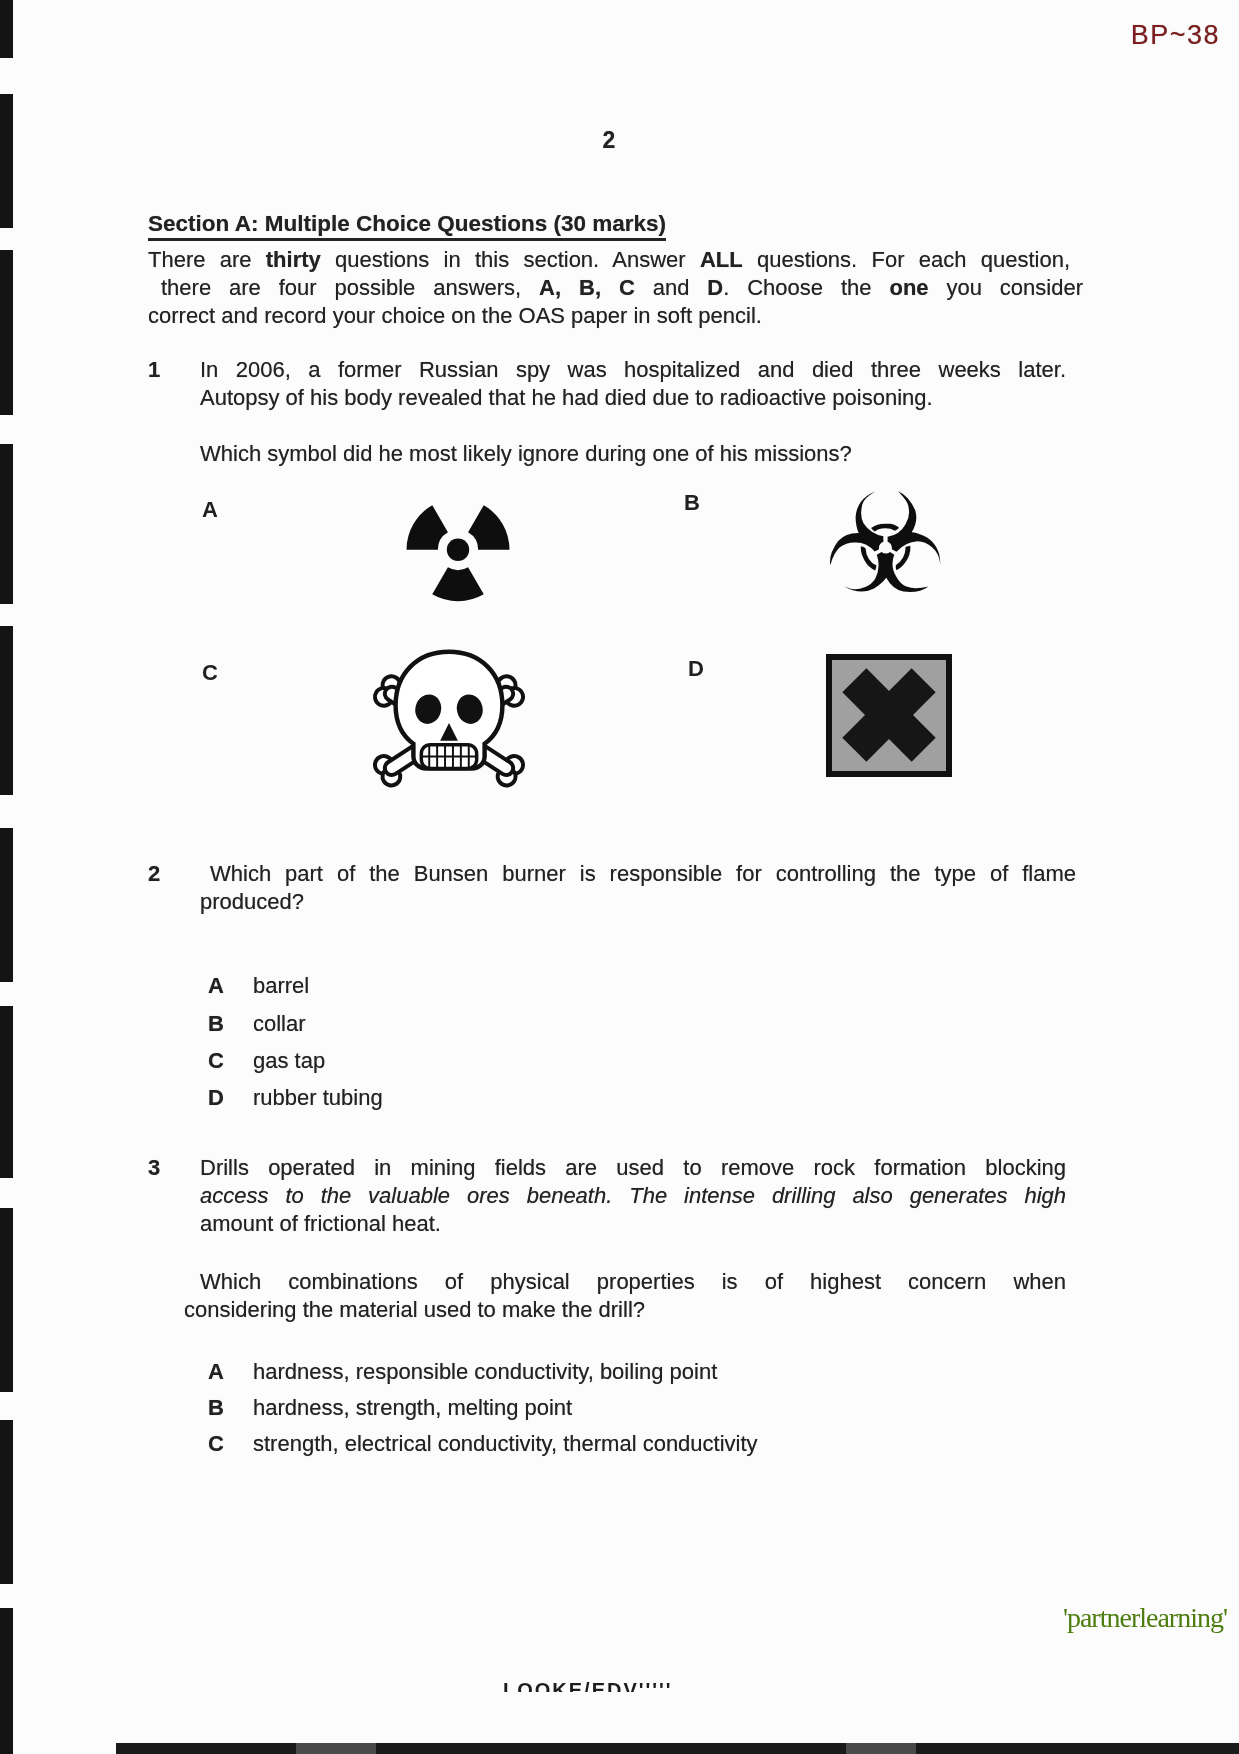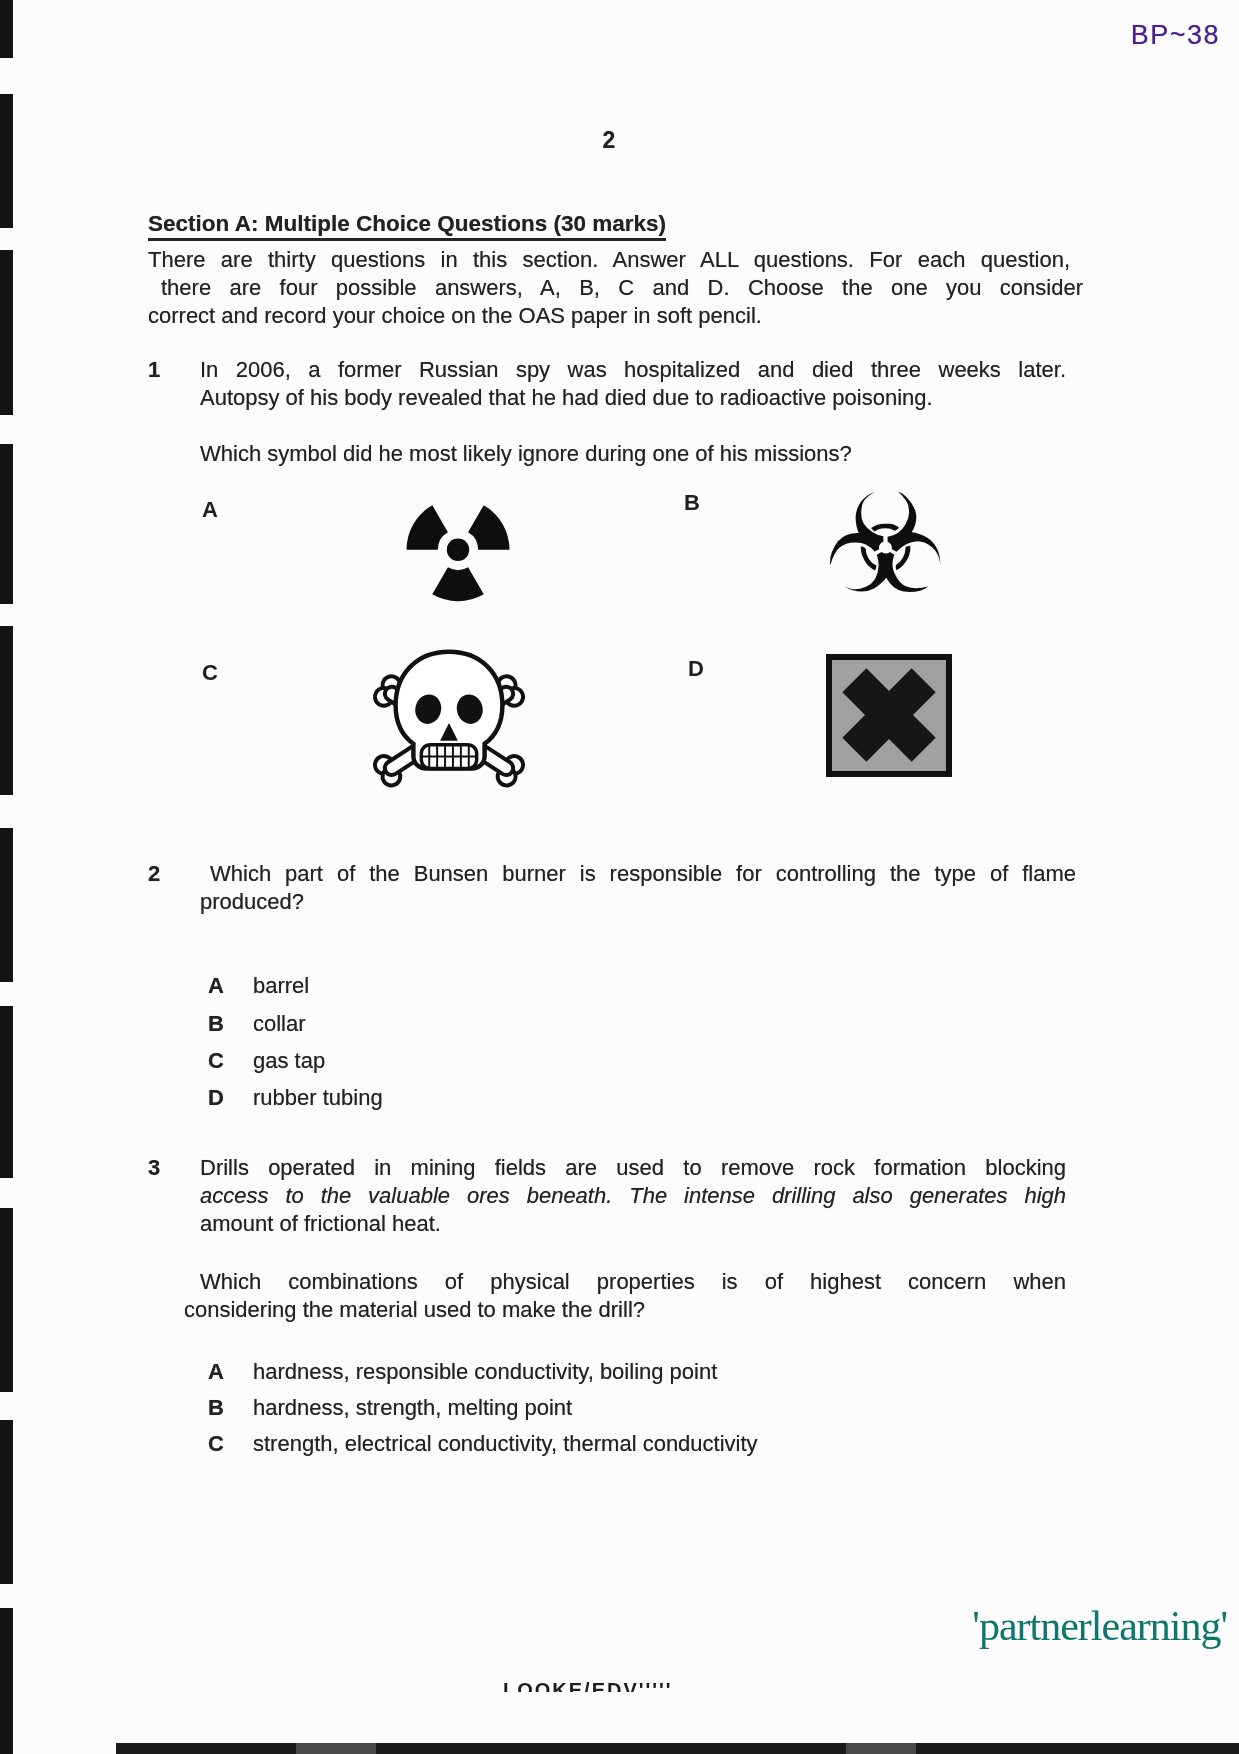--- a/index.html
+++ b/index.html
@@ -4,33 +4,33 @@
 <style>
   html,body{margin:0;padding:0;background:#ffffff;}
   .page{
     position:relative;width:1239px;height:1754px;
     background:#fcfcfc;overflow:hidden;
     font-family:"Liberation Sans",sans-serif;color:#202020;
   }
   .abs{position:absolute;}
   .txt{font-size:22px;line-height:28px;color:#222;
        text-shadow:0 0 .7px rgba(30,30,30,.55);}
-  .b{font-weight:normal;}
+  .b{font-weight:bold;}
   .jline{width:866px;text-align:justify;text-align-last:justify;}
   .iw{width:922px;}
   .heading{font-size:22.5px;font-weight:bold;display:inline-block;
            border-bottom:3px solid #242424;padding-bottom:0;}
   .qnum{font-weight:bold;}
   .choice-letter{font-weight:bold;display:inline-block;width:45px;}
   .symlabel{font-weight:bold;font-size:22px;}
-  .doccode{font-size:27px;color:#4c1d95;letter-spacing:1.5px;
+  .doccode{font-size:27px;color:#7f1d1d;letter-spacing:1.5px;
            text-shadow:0 0 .8px rgba(40,40,40,.6);}
   .pagenum{font-size:23px;font-weight:bold;width:30px;text-align:center;}
-  .watermark{font-family:"Liberation Serif",serif;font-size:42px;
-             color:#0f766e;letter-spacing:-1px;}
+  .watermark{font-family:"Liberation Serif",serif;font-size:28px;
+             color:#4d7c0f;letter-spacing:-1px;}
   .bioglyph{font-family:"DejaVu Sans",sans-serif;font-size:138px;
             line-height:140px;color:#0e0e0e;}
   .footclip{width:228px;height:13px;overflow:hidden;filter:blur(.5px);}
   .footclip span{font-size:20px;font-weight:bold;letter-spacing:2px;color:#1d1d1d;
                  font-family:"Liberation Sans",sans-serif;white-space:nowrap;}
   .leftbar{left:0;top:0;width:13px;height:1754px;background:#141414;}
   .notch{position:absolute;left:0;width:13px;background:#fcfcfc;}
   .bottombar{left:116px;top:1743px;width:1123px;height:11px;background:#1a1a1a;}
   .bottombar .lite{position:absolute;top:0;height:11px;background:#4a4a4a;}
 </style>

